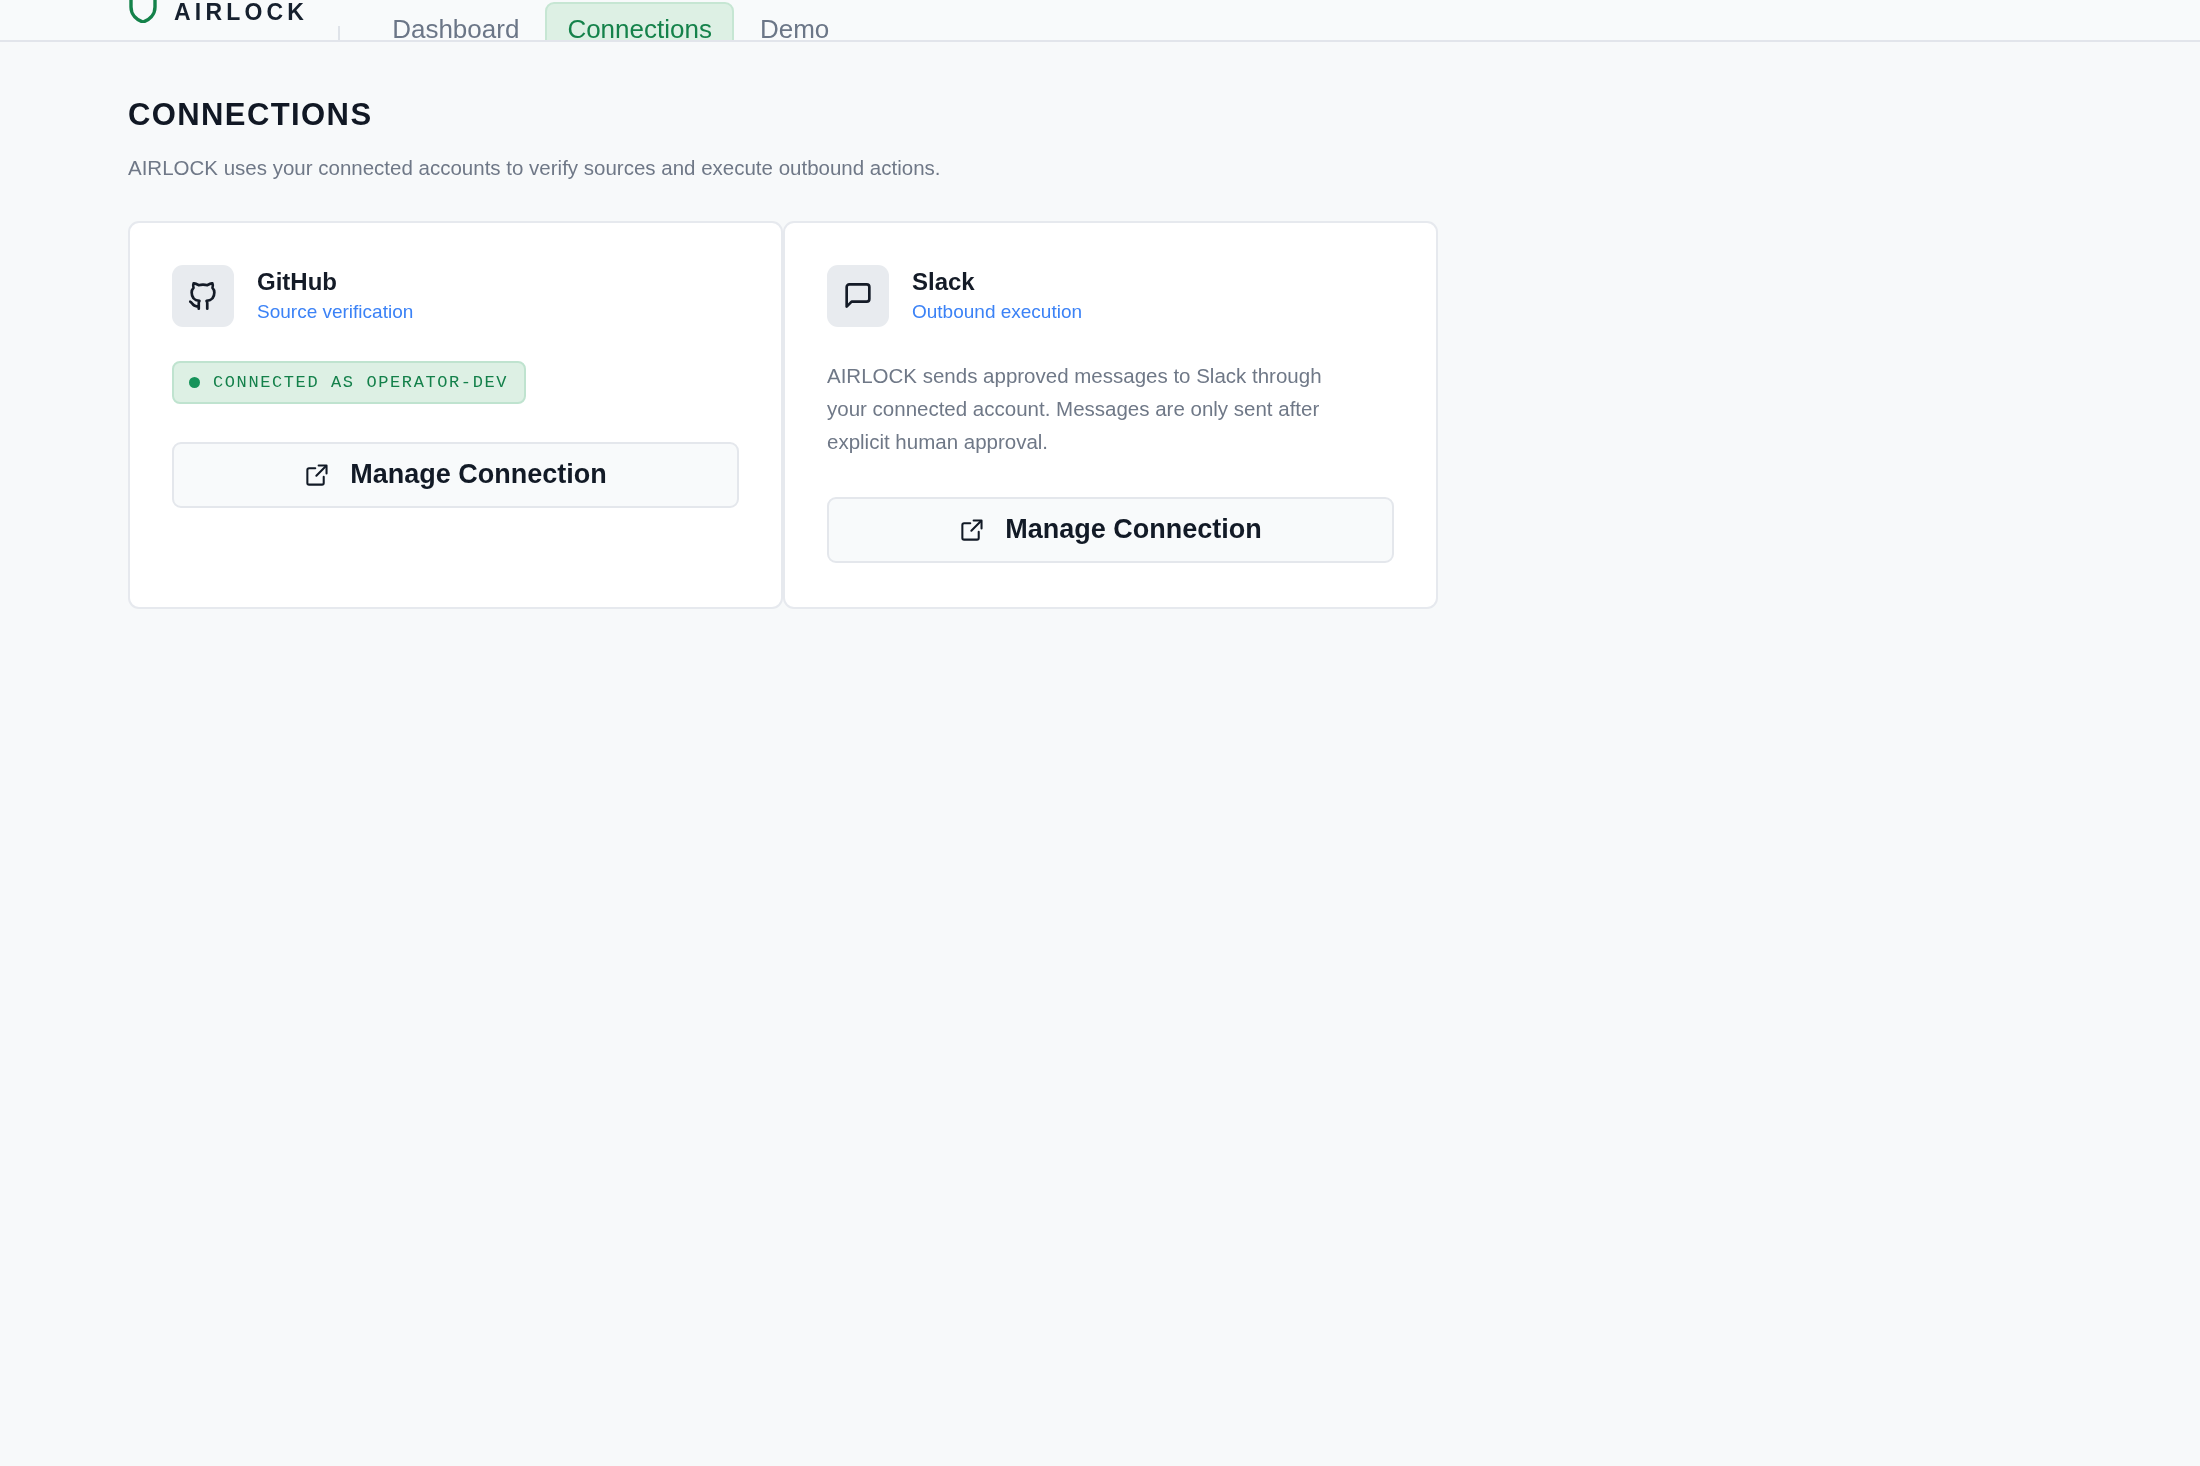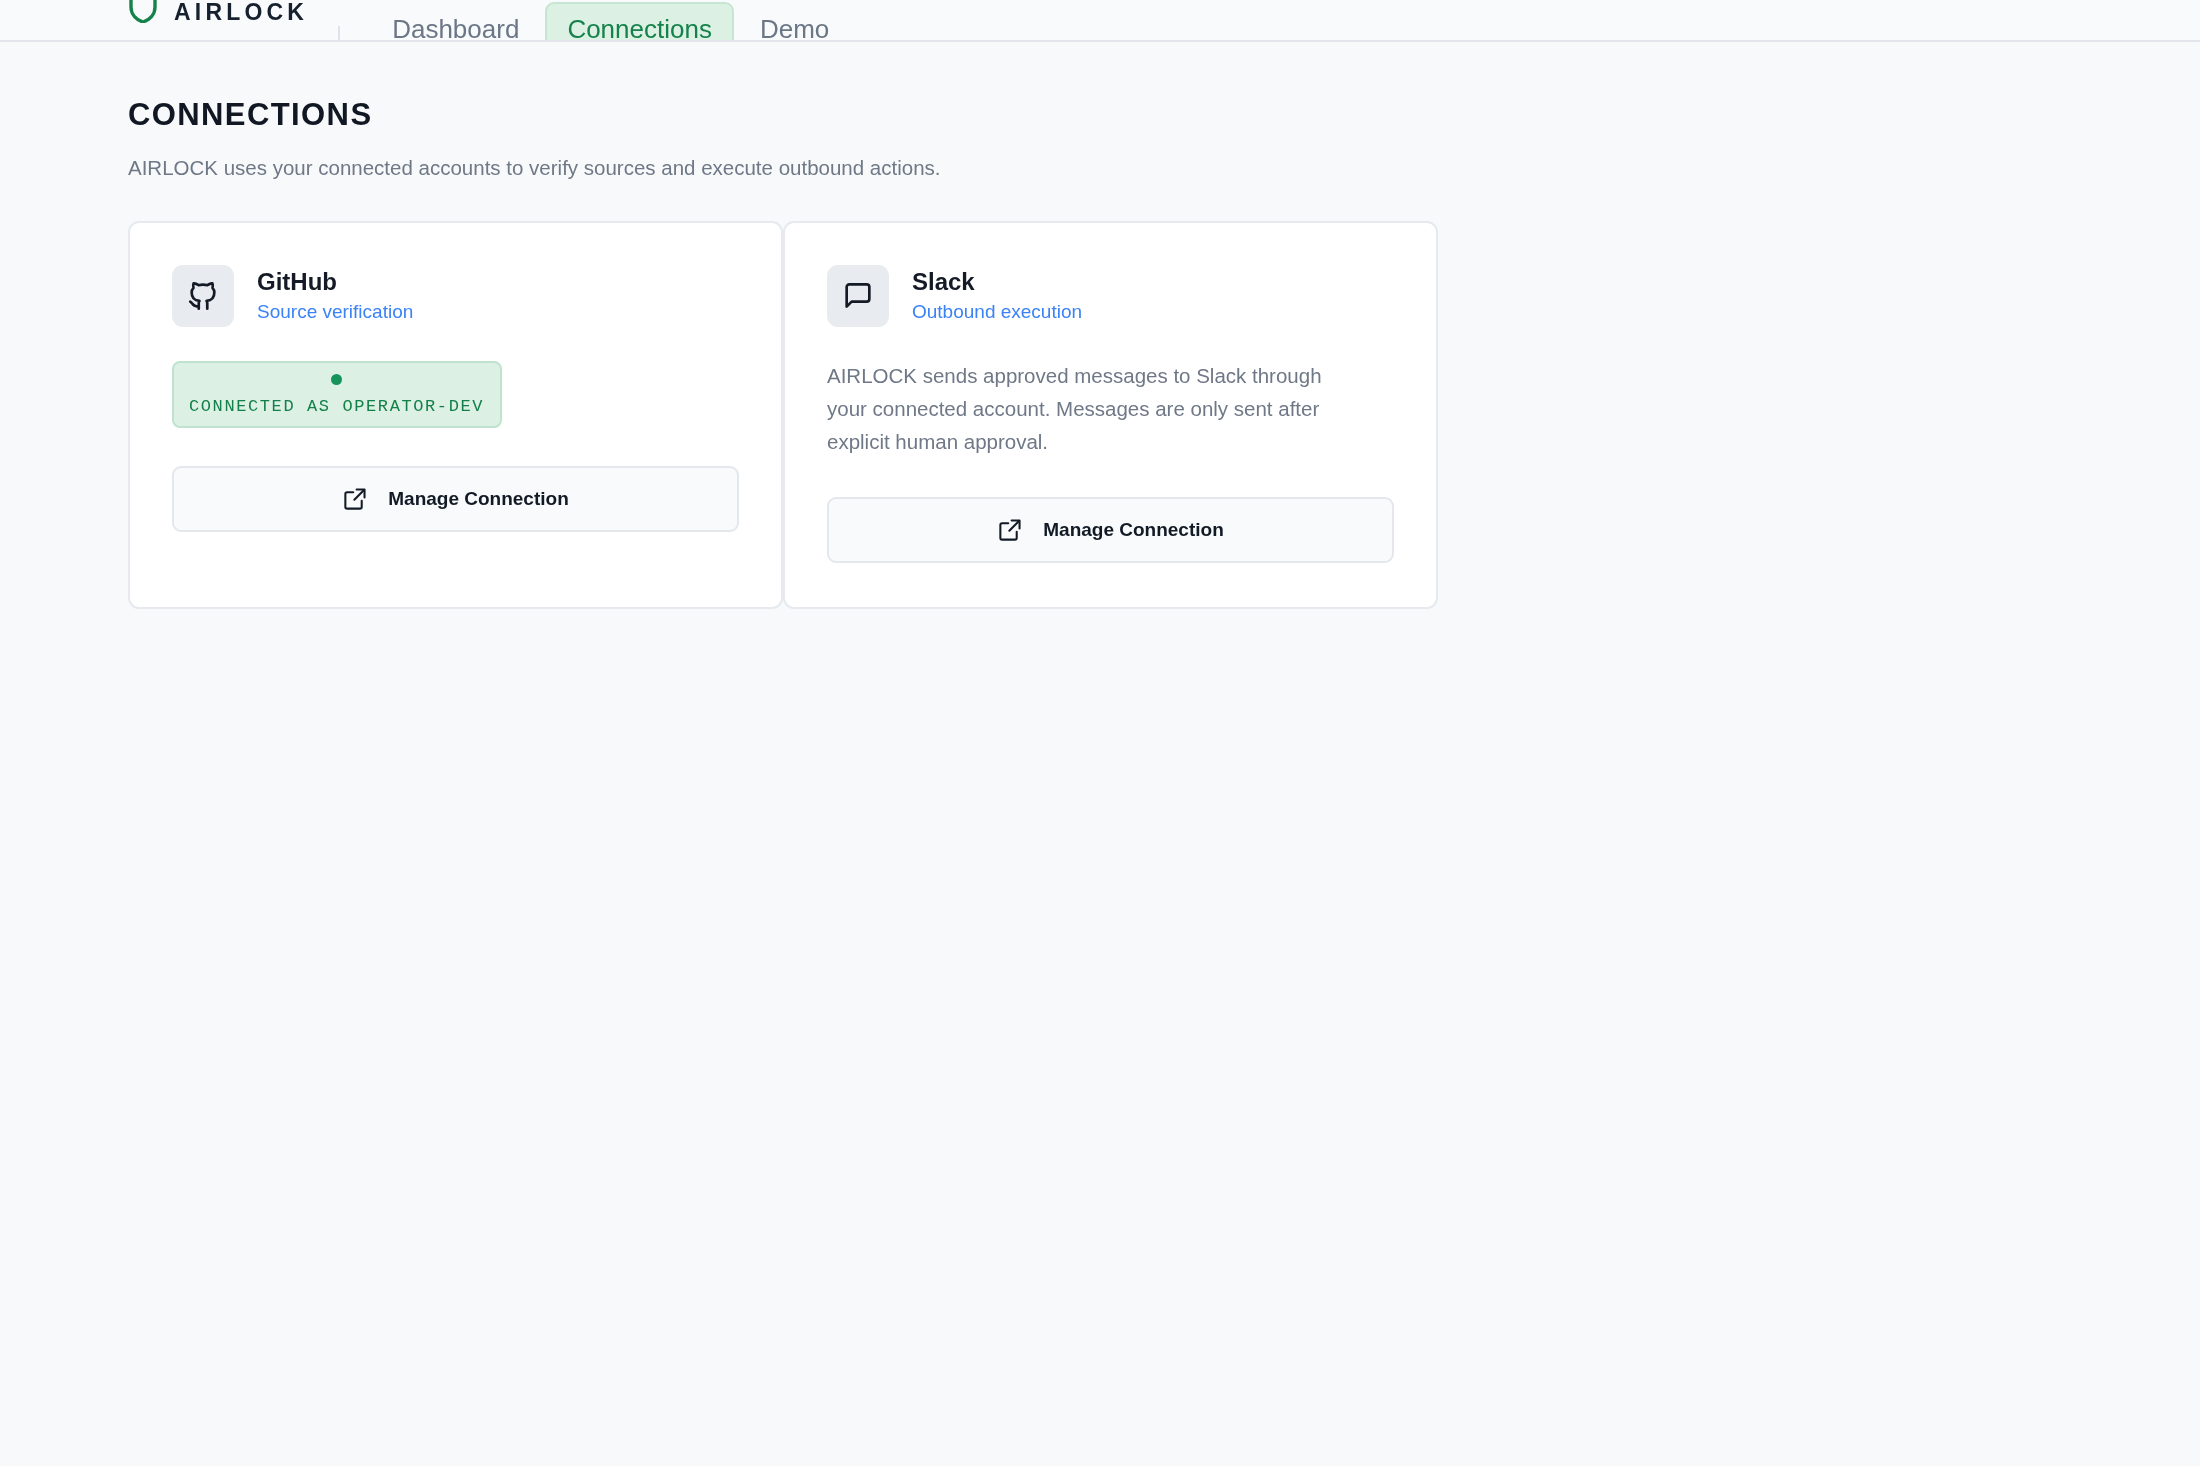--- a/index.html
+++ b/index.html
@@ -144,21 +144,20 @@
     padding: 11px 16px 11px 15px;
     background: #ddf0e4;
     border: 2px solid #bfe3cf;
     border-radius: 8px;
     font-family: "Liberation Mono", monospace;
     font-size: 17px;
     letter-spacing: 1.6px;
     color: #13804a;
     line-height: 1;
     white-space: nowrap;
-    flex-direction: column;
   }
   .status-dot {
     width: 11px;
     height: 11px;
     border-radius: 50%;
     background: #16935a;
     flex: 0 0 auto;
   }
 
   .card-body {
@@ -178,21 +177,21 @@
     border-radius: 9px;
     display: flex;
     align-items: center;
     justify-content: center;
     gap: 20px;
     cursor: pointer;
     font-family: inherit;
   }
   .manage-btn svg { display: block; flex: 0 0 auto; }
   .manage-btn-label {
-    font-size: 19px;
+    font-size: 27px;
     font-weight: 700;
     color: #121a26;
     line-height: 1;
   }
 </style>
 </head>
 <body>
 
 <header class="app-header">
 

